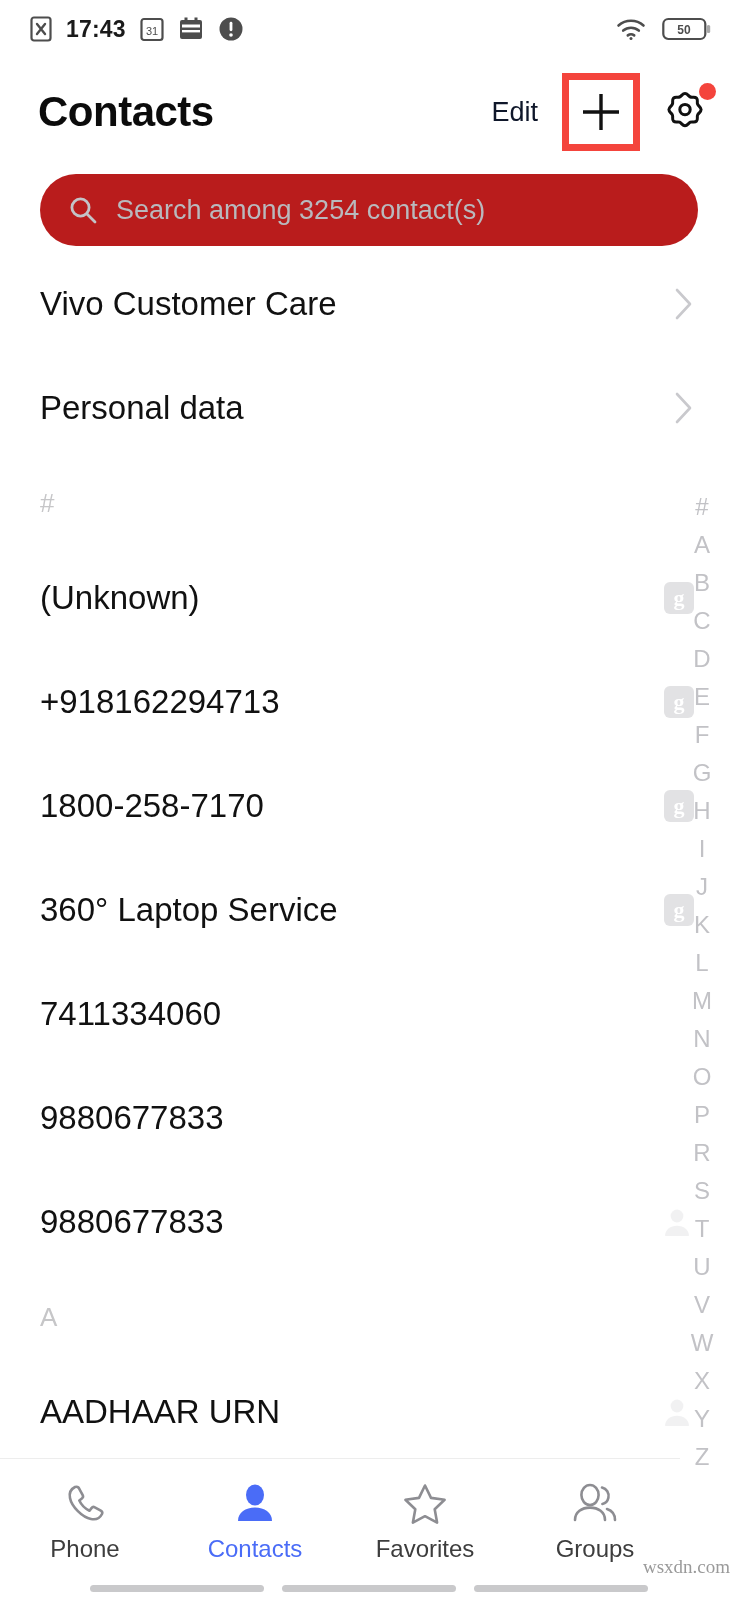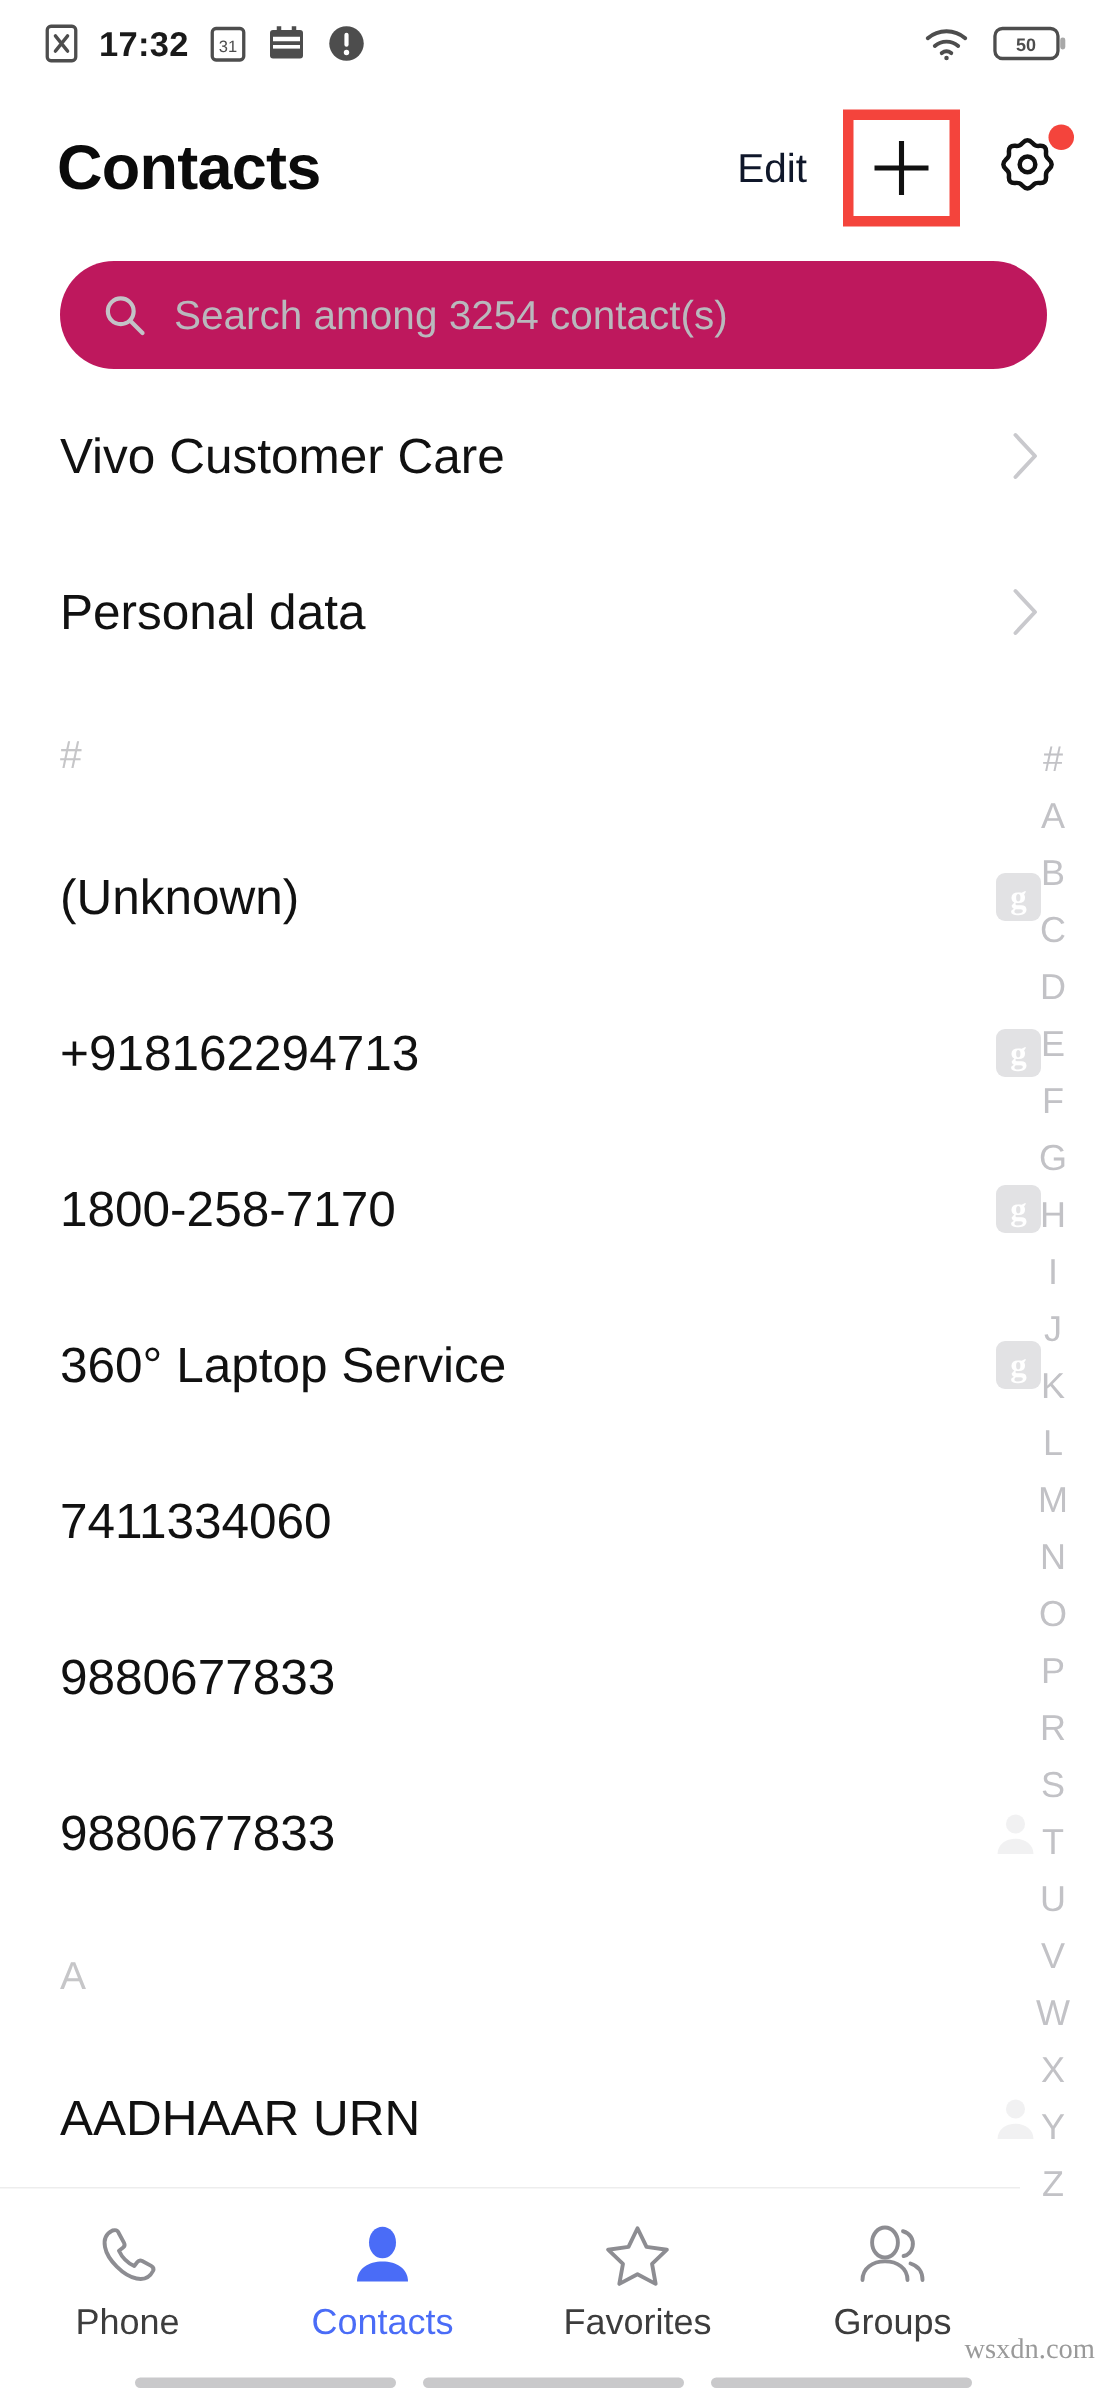--- a/index.html
+++ b/index.html
@@ -41,21 +41,21 @@
   .plus-wrap .ico { width:48px; height:48px; }
   .gear-wrap { position:relative; width:62px; height:62px; display:flex; align-items:center; justify-content:center; }
   .gear-dot {
     position:absolute; top:2px; right:0px;
     width:17px; height:17px; border-radius:50%; background:#f4443c;
   }
 
   
   .search-row { padding:8px 40px 0 40px; }
   .searchbar {
-    height:72px; background:#be185d; border-radius:36px;
+    height:72px; background:#b91c1c; border-radius:36px;
     display:flex; align-items:center; padding:0 28px; gap:18px;
   }
   .search-ph { font-size:27px; color:#b9b9bd; }
 
   
   .list { position:relative; padding-top:6px; }
   .row {
     display:flex; align-items:center;
     height:104px; padding:0 44px 0 40px;
   }
@@ -113,21 +113,21 @@
 <div class="phone">
 
   <div class="statusbar">
     <div class="sb-left">
       <span class="ico">
         <svg width="22" height="26" viewBox="0 0 22 26">
           <rect x="1.5" y="1.5" width="19" height="23" rx="2.5" fill="none" stroke="#4d4d4d" stroke-width="2.2"></rect>
           <path d="M7 8 L15 18 M15 8 L7 18" stroke="#4d4d4d" stroke-width="2.4" stroke-linecap="round"></path>
         </svg>
       </span>
-      <span class="sb-time">17:32</span>
+      <span class="sb-time">17:43</span>
       <span class="ico">
         <svg width="24" height="26" viewBox="0 0 24 26">
           <rect x="1.5" y="3" width="21" height="21" rx="2.5" fill="none" stroke="#4d4d4d" stroke-width="2.2"></rect>
           <text x="12" y="18.5" font-size="11" font-family="Liberation Sans, sans-serif" fill="#4d4d4d" text-anchor="middle">31</text>
         </svg>
       </span>
       <span class="ico">
         <svg width="26" height="26" viewBox="0 0 26 26">
           <rect x="2" y="4" width="22" height="19" rx="2" fill="#4d4d4d"></rect>
           <rect x="4" y="8.5" width="18" height="3" fill="#fff"></rect>

